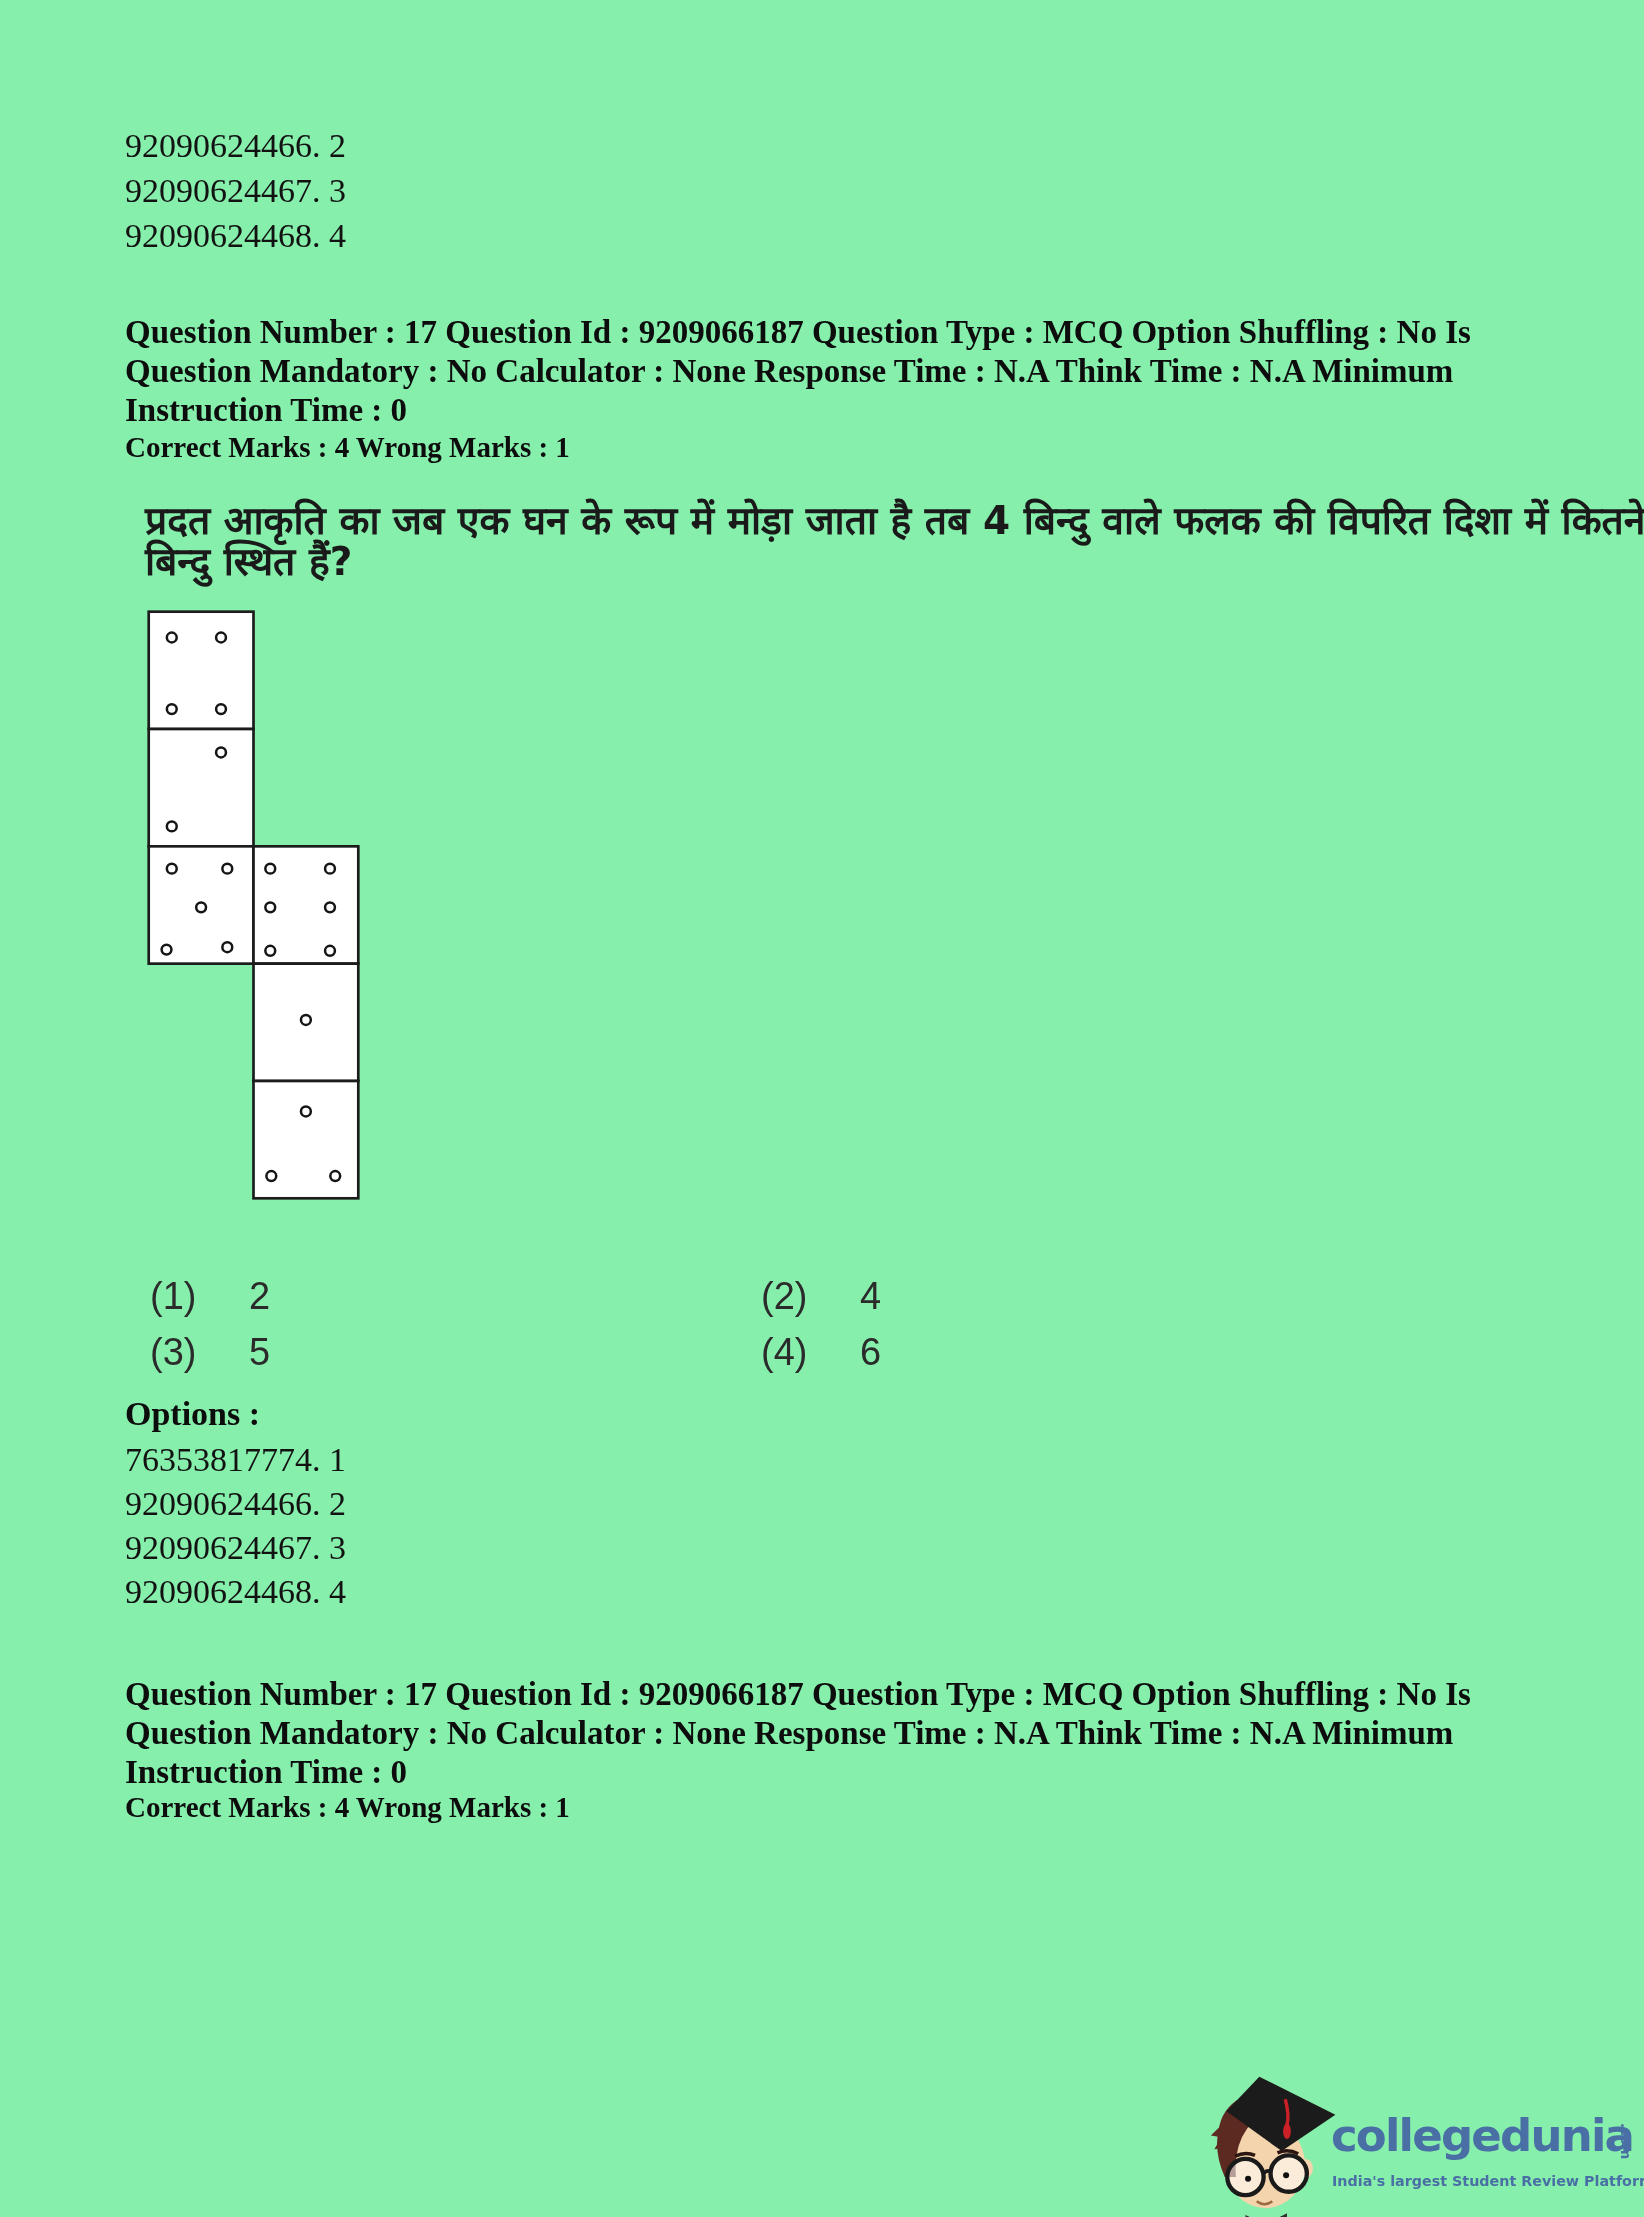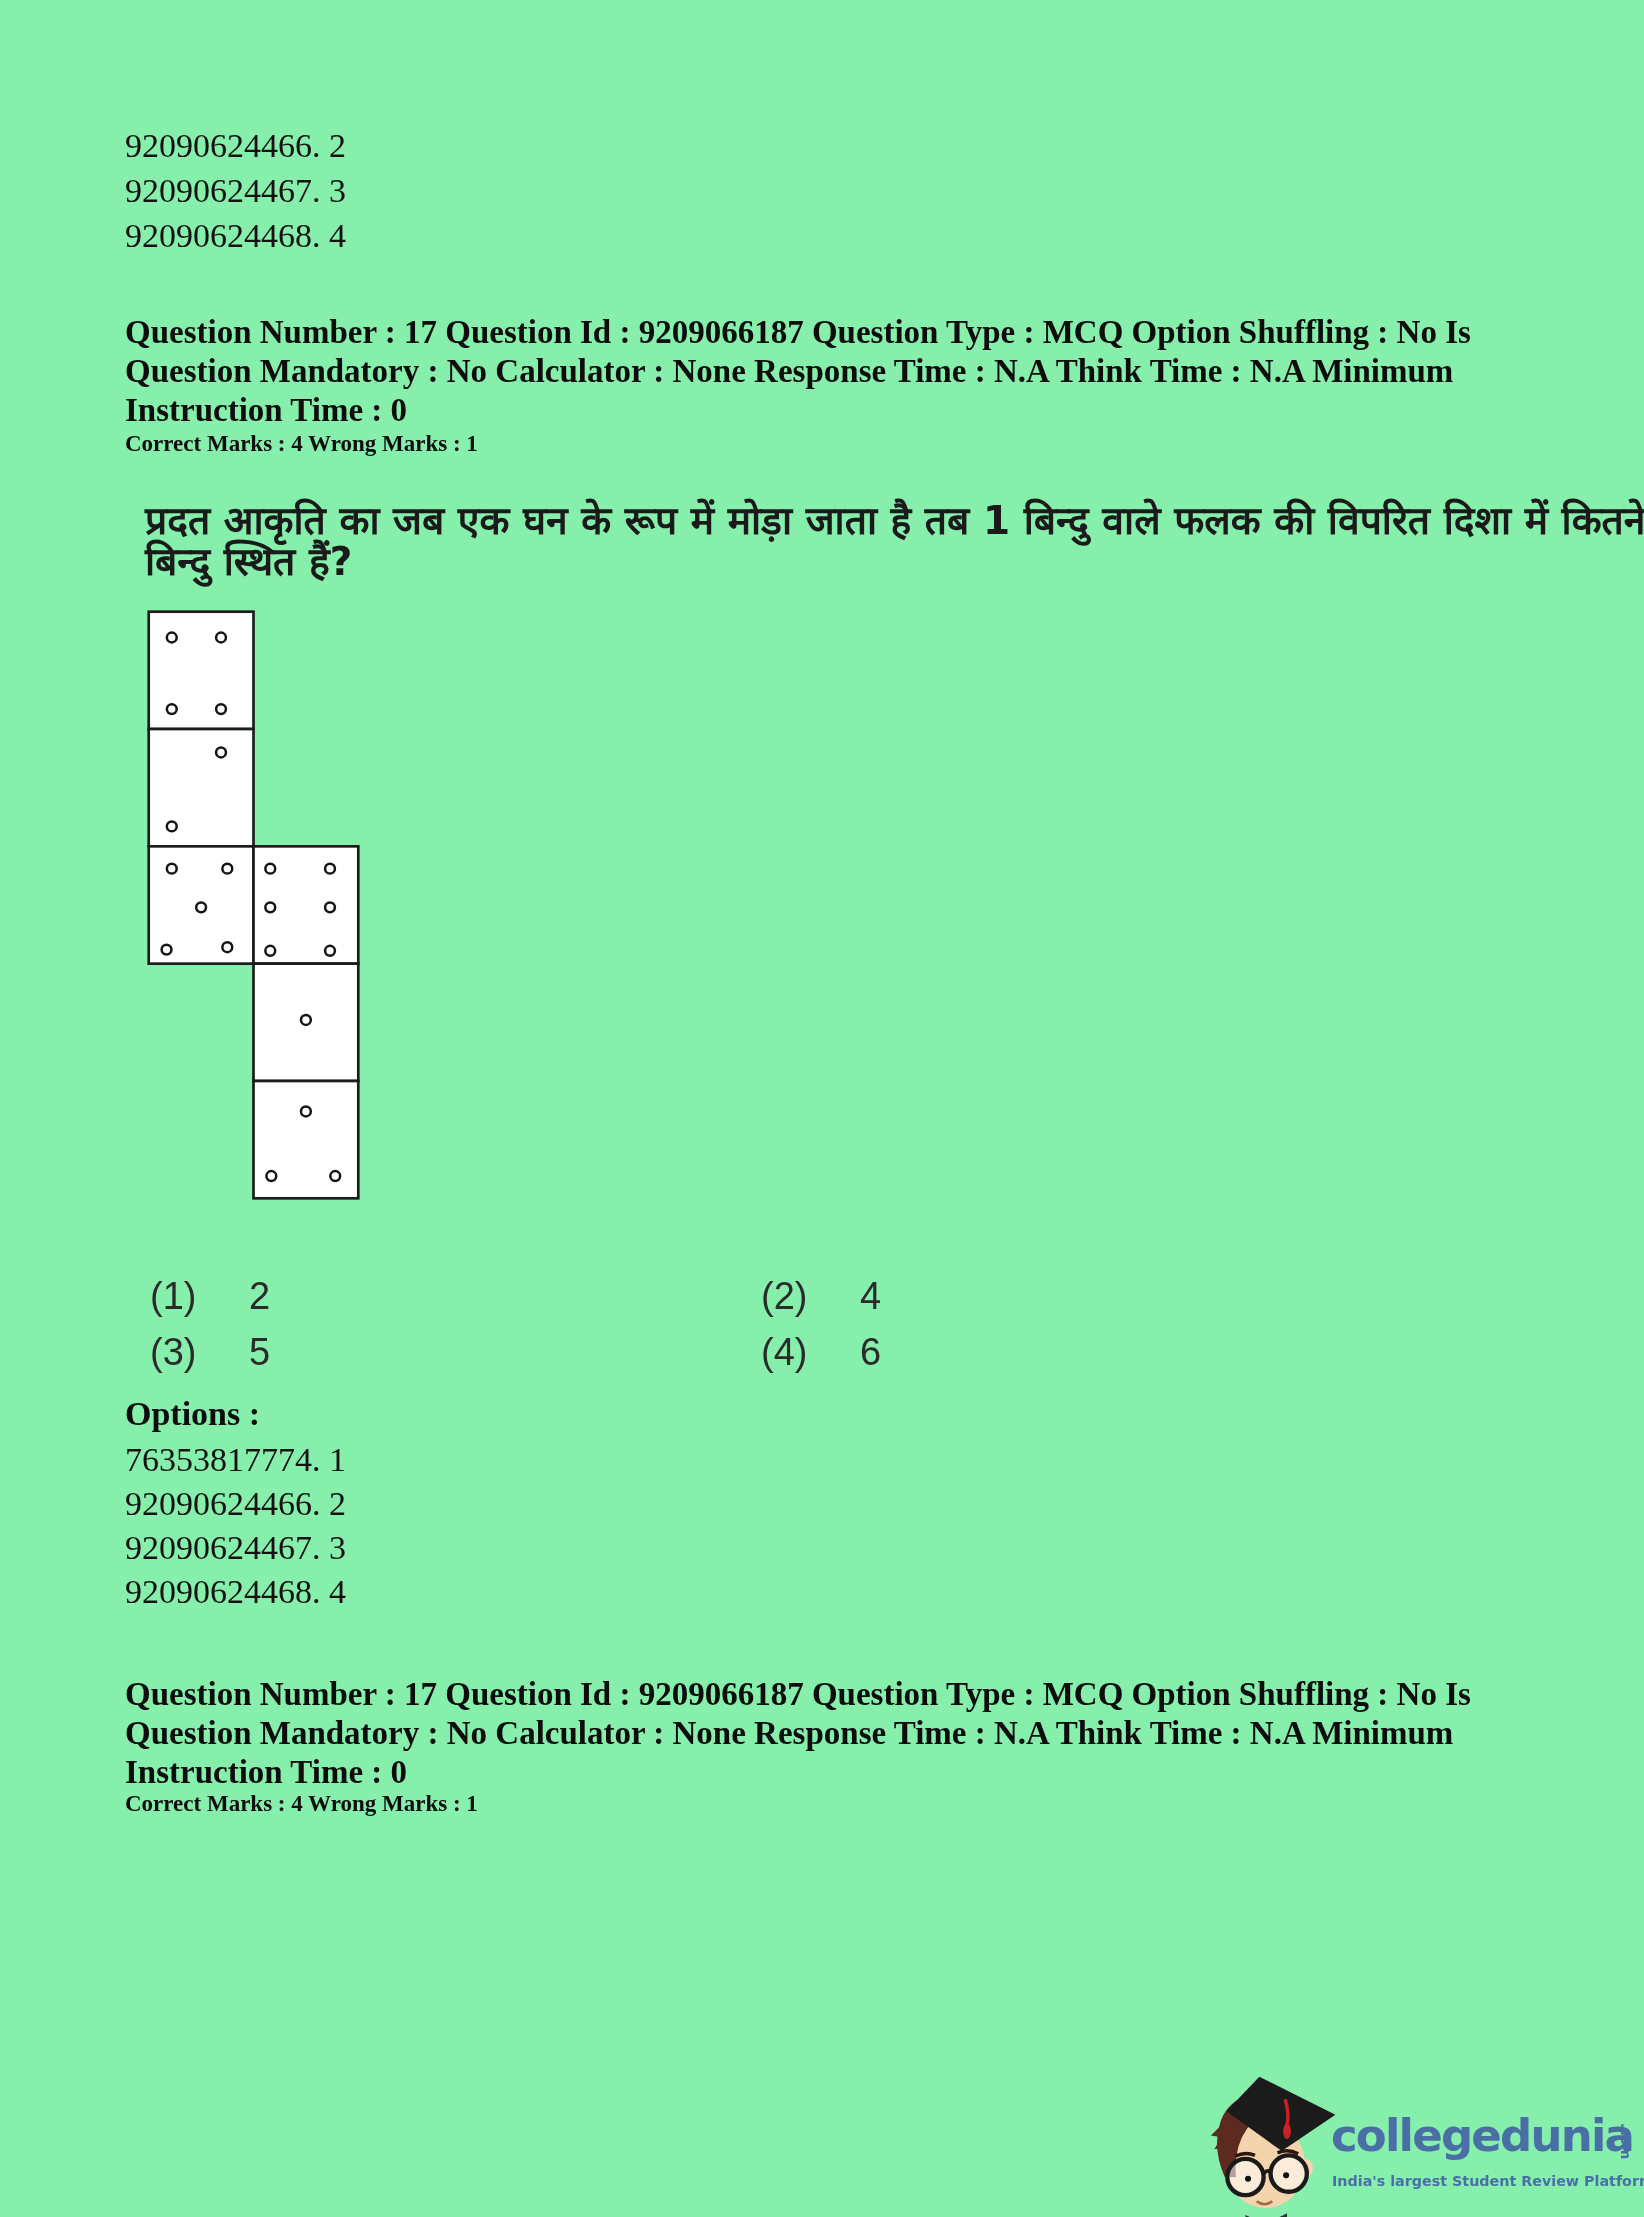--- a/index.html
+++ b/index.html
@@ -25,21 +25,21 @@
     font-family:Liberation Serif, serif;
     font-weight:bold;
     font-size:33px;
     line-height:39px;
     white-space:nowrap;
     color:#0d0d0d;
   }
   .marks-line{
     font-family:"Liberation Serif", serif;
     font-weight:bold;
-    font-size:23px;
+    font-size:29px;
     white-space:nowrap;
     color:#0d0d0d;
   }
   .hindi-line{
     font-family:"DejaVu Sans", sans-serif;
     font-weight:600;
     font-size:39px;
     line-height:41px;
     white-space:nowrap;
     color:#1a1a1a;
@@ -94,21 +94,21 @@
   </div>
 
   <div class="abs" style="left:125px; top:313px;">
     <div class="meta-line">Question Number : 17 Question Id : 9209066187 Question Type : MCQ Option Shuffling : No Is</div>
     <div class="meta-line">Question Mandatory : No Calculator : None Response Time : N.A Think Time : N.A Minimum</div>
     <div class="meta-line">Instruction Time : 0</div>
   </div>
   <div class="abs marks-line" style="left:125px; top:431px;">Correct Marks : 4 Wrong Marks : 1</div>
 
   <div class="abs" style="left:145px; top:500px;">
-    <div class="hindi-line">प्रदत आकृति का जब एक घन के रूप में मोड़ा जाता है तब 1 बिन्दु वाले फलक की विपरित दिशा में कितने</div>
+    <div class="hindi-line">प्रदत आकृति का जब एक घन के रूप में मोड़ा जाता है तब 4 बिन्दु वाले फलक की विपरित दिशा में कितने</div>
     <div class="hindi-line">बिन्दु स्थित हैं?</div>
   </div>
 
   <div class="abs" style="left:146px; top:609px;">
     <svg width="215" height="592" viewBox="-3 -3 240 661" xmlns="http://www.w3.org/2000/svg">
         <rect x="0" y="0" width="117" height="131" fill="#ffffff" stroke="#1c1c1c" stroke-width="3"></rect>
         <circle cx="25.74" cy="28.82" r="5.5" fill="#fdfdfd" stroke="#151515" stroke-width="2.8"></circle>
         <circle cx="80.72999999999999" cy="28.82" r="5.5" fill="#fdfdfd" stroke="#151515" stroke-width="2.8"></circle>
         <circle cx="25.74" cy="108.72999999999999" r="5.5" fill="#fdfdfd" stroke="#151515" stroke-width="2.8"></circle>
         <circle cx="80.72999999999999" cy="108.72999999999999" r="5.5" fill="#fdfdfd" stroke="#151515" stroke-width="2.8"></circle>

